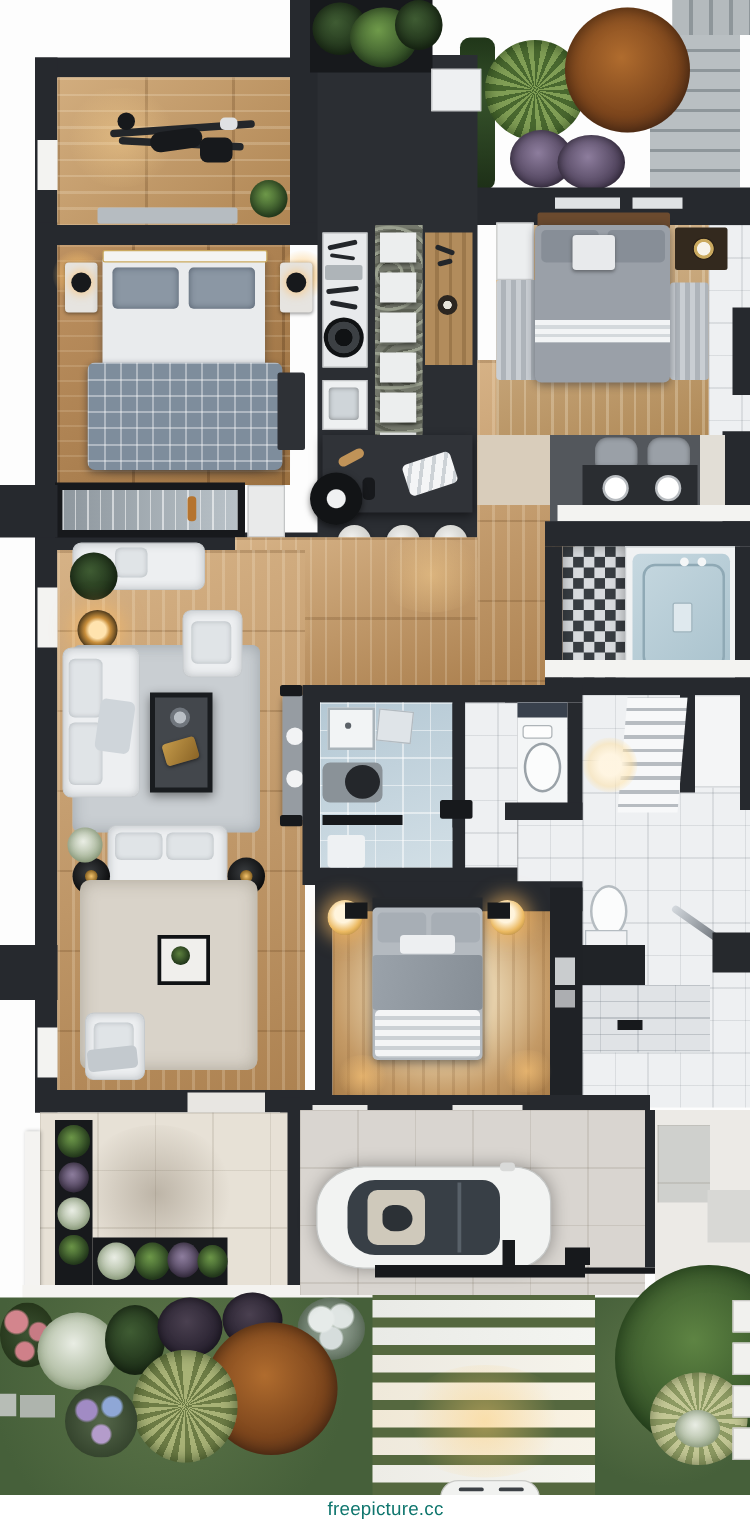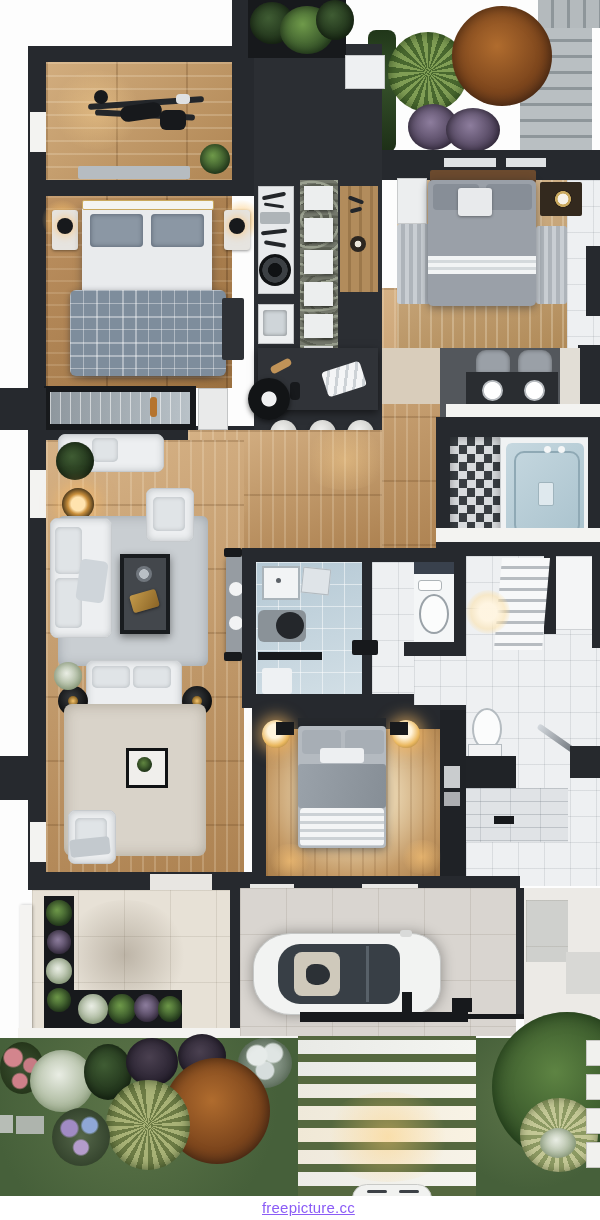--- a/index.html
+++ b/index.html
@@ -50,21 +50,21 @@
   .steps{background:repeating-linear-gradient(180deg,#f7f8f9 0 8px,#b7bcc1 8px 11px);transform:skewX(-5deg);}
   .pebble{background:#74786c;background-image:
     repeating-radial-gradient(circle at 30% 20%,#9aa08f 0 2px,rgba(0,0,0,0) 3px 9px),
     repeating-radial-gradient(circle at 70% 60%,#5c6054 0 2px,rgba(0,0,0,0) 3px 8px);}
   .mosaic{background:repeating-conic-gradient(#d8dbde 0 25%,#383d42 0 50%);background-size:17px 17px;
           box-shadow:inset 0 0 10px rgba(0,0,0,.35);}
   .bricks{background:#e0e3e6;background-image:
     repeating-linear-gradient(180deg,rgba(90,100,110,.25) 0 1px,rgba(0,0,0,0) 1px 13px),
     repeating-linear-gradient(90deg,rgba(90,100,110,.18) 0 1px,rgba(0,0,0,0) 1px 30px);}
   .lawn{background:radial-gradient(circle at 45% 40%,#5d7549,#46603a 75%);}
-  .wm{font-size:15px;color:#8b5cf6;letter-spacing:.2px;text-decoration:underline;}
+  .wm{font-size:15px;color:#0f766e;letter-spacing:.2px;}
 </style>
 </head>
 <body>
 
 <div id="plan">
 
   <div class="a" style="left:520px;top:26px;width:72px;height:124px;background:repeating-linear-gradient(180deg,#b9bfc2 0 13px,#8e969a 13px 16px);"></div>
   <div class="a" style="left:538px;top:0;width:62px;height:28px;background:repeating-linear-gradient(90deg,#b4babd 0 13px,#8e969a 13px 16px);"></div>
   <div class="a" style="left:368px;top:30px;width:28px;height:122px;background:linear-gradient(180deg,#203619,#35512a 40%,#1d2f17);border-radius:8px;"></div>
   <div class="a plant palmW" style="left:388px;top:32px;width:80px;height:80px;"></div>

